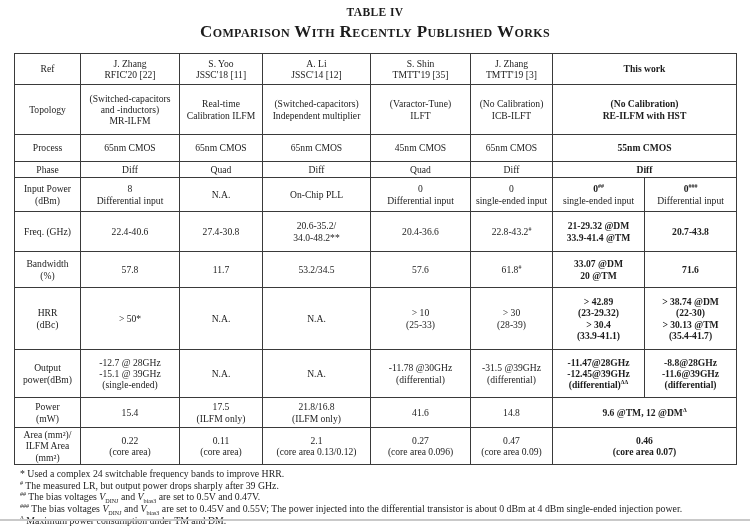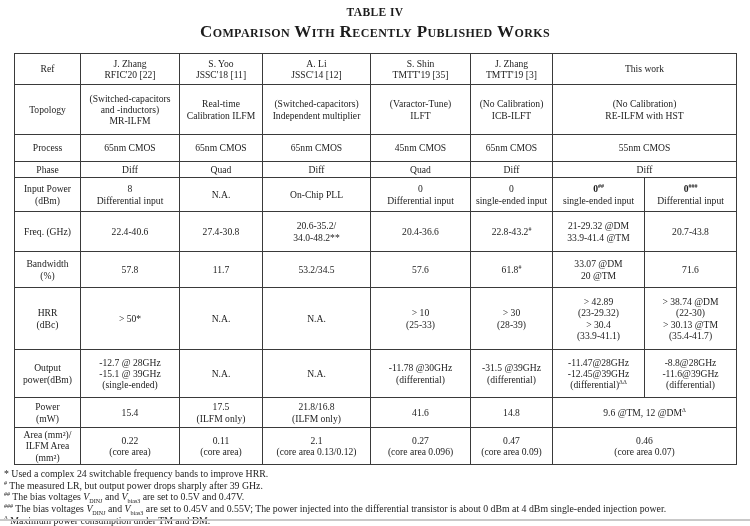--- a/index.html
+++ b/index.html
@@ -27,29 +27,29 @@
   table.cmp td {
     border: 1px solid #3a3a3a;
     text-align: center;
     vertical-align: middle;
     font-size: 9.6px;
     line-height: 1.18;
     padding: 1px 2px;
     white-space: pre-line;
   }
   table.cmp { border: 1.4px solid #2e2e2e; }
-  td.strong { font-weight: normal; }
+  td.strong { font-weight: bold; }
   sup { font-size: 0.62em; vertical-align: super; line-height: 0; }
   sub { font-size: 0.62em; vertical-align: sub; line-height: 0; }
   .footnotes {
     margin: 4px 0 0 4px;
     font-size: 9.8px;
     line-height: 1.1;
   }
-  .footnote { margin-bottom: 1px; white-space: pre-line; }
+  .footnote { margin-bottom: 1px; white-space: pre-line; margin-left: 16px; }
   .page-edge-line {
     position: absolute; left: 0; right: 0; bottom: 5px;
     height: 2px; background: #c9c9c9;
   }
 </style>
 </head>
 <body>
 
 <div class="titleblock">
   <div class="table-number">TABLE IV</div>

